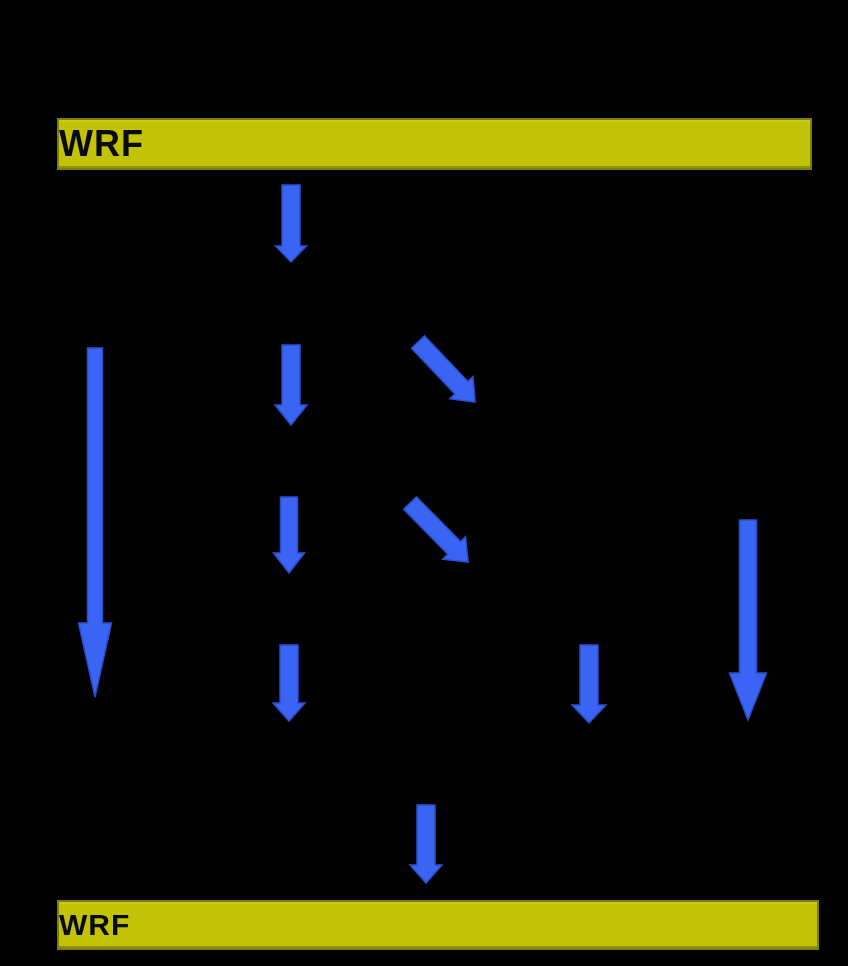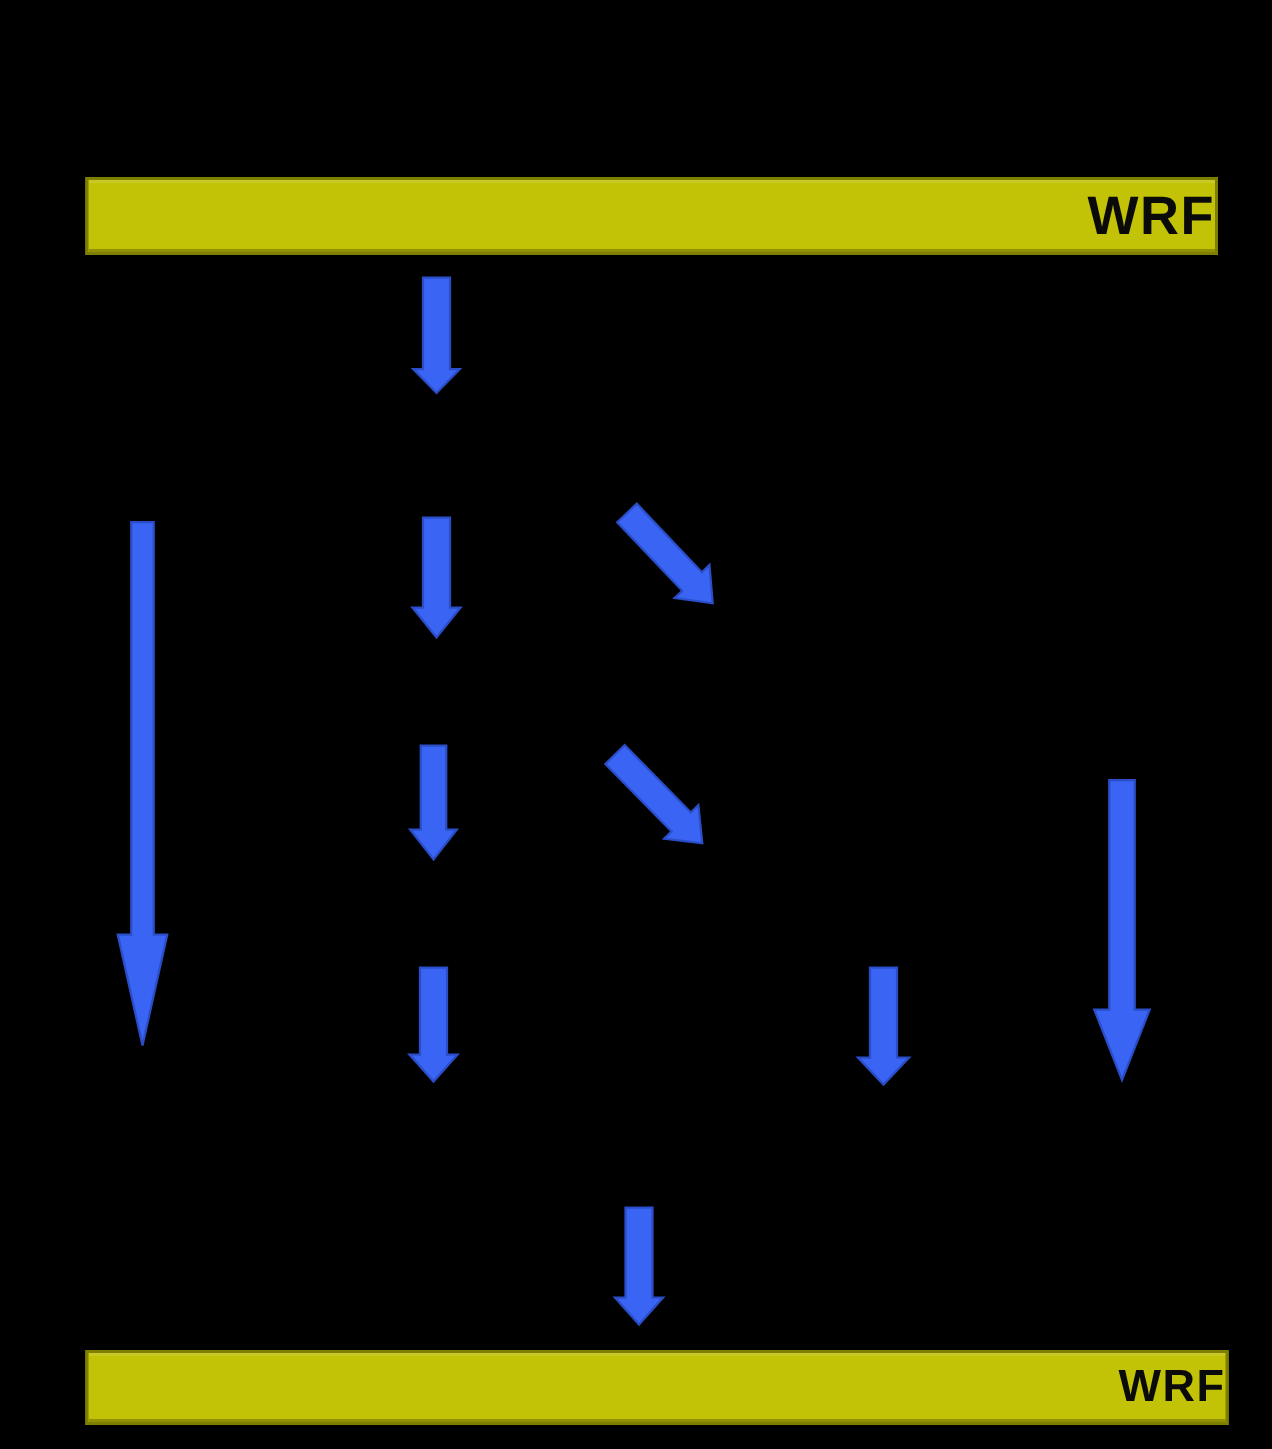--- a/index.html
+++ b/index.html
@@ -20,21 +20,21 @@
     left: 0;
     top: 0;
     width: 848px;
     height: 966px;
   }
   .bar {
     position: absolute;
     box-sizing: border-box;
     display: flex;
     align-items: center;
-    justify-content: flex-end;
+    justify-content: flex-start;
     font-weight: bold;
     color: #0a0a0a;
     background: #c2c206;
     border: 2px solid #7e7e00;
     box-shadow: inset 0 2px 0 rgba(255,255,255,0.12), inset 0 -2px 0 rgba(0,0,0,0.25), 0 3px 4px rgba(0,0,0,0.9);
     letter-spacing: 1px;
   }
   .bar-top {
     left: 57px;
     top: 118px;

